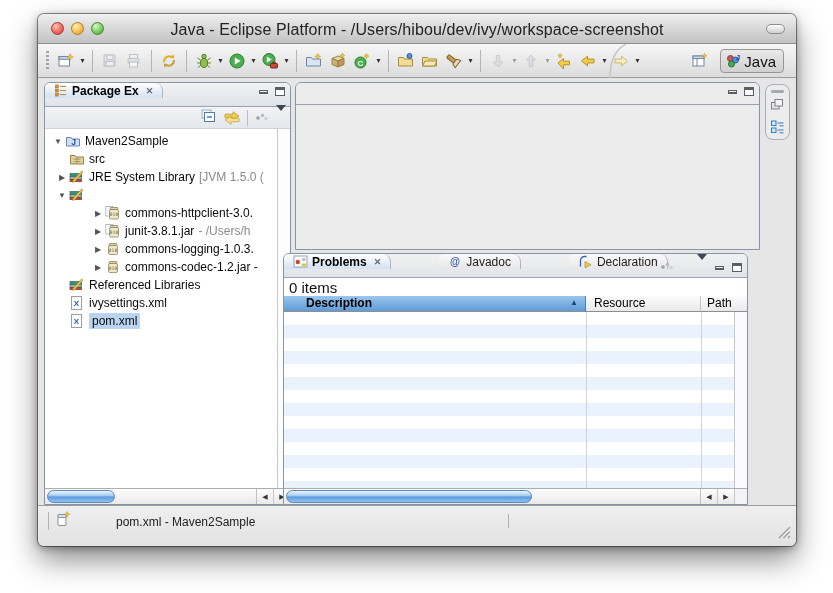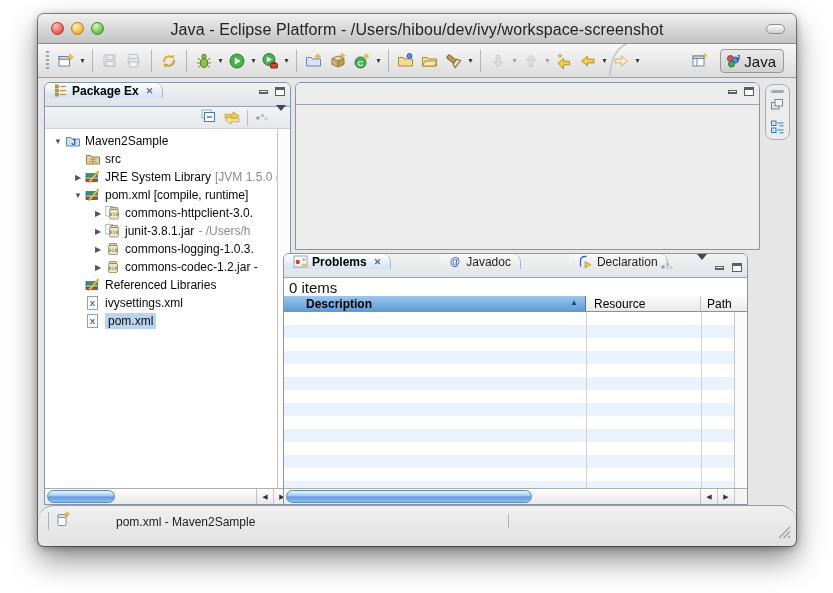--- a/index.html
+++ b/index.html
@@ -71,21 +71,21 @@
   .subbar { position:relative; height:22px; flex:0 0 22px; background:linear-gradient(180deg,#f3f4f6,#e4e7ec);
     border-bottom:1px solid #cdd2d8; }
   .subbar .icons { position:absolute; right:4px; top:1px; display:flex; align-items:center; gap:6px; }
   .subsep { width:1px; height:16px; background:#b9bfc7; }
 
   
   .tree { position:relative; flex:1 1 auto; background:#fff; overflow:hidden; padding-top:3px; }
   .trow { display:flex; align-items:center; height:18px; white-space:nowrap; font-size:12px; color:#0a0a0a; cursor:default; }
   .trow .twist { width:14px; flex:0 0 14px; text-align:center; font-size:8px; color:#555; }
   .trow .tic { flex:0 0 16px; margin-right:4px; }
-  .lv0 { padding-left:6px; } .lv1 { padding-left:26px; } .lv2 { padding-left:46px; }
+  .lv0 { padding-left:6px; } .lv1 { padding-left:10px; } .lv2 { padding-left:46px; }
   .tdec { color:#8a8a8a; margin-left:4px; }
   .selhl { background:#b9d4f0; padding:1px 3px; border-radius:1px; }
   .vtrack { position:absolute; top:0; right:0; bottom:0; width:13px; background:#fcfcfc; border-left:1px solid #c6c6c6; }
 
   
   .hscroll { position:relative; flex:0 0 16px; height:16px; border-top:1px solid #adadad;
     background:linear-gradient(180deg,#fdfdfd,#e9e9e9); display:flex; }
   .htrack { position:relative; flex:1 1 auto; }
   .hthumb { position:absolute; top:1px; height:13px; border-radius:7px;
     background:linear-gradient(180deg,#e9f5ff 0%,#a9cff2 40%,#5f9ae0 55%,#8fc2f0 100%);
@@ -96,41 +96,41 @@
   .hcorner { flex:0 0 13px; border-left:1px solid #c6c6c6; background:#f4f4f4; }
 
   
   .edstrip { height:22px; flex:0 0 22px; background:#ececec; border-bottom:1px solid #98a2ae; position:relative; }
   .edbody { flex:1; background:#ececec; }
 
   
   .items-row { height:18px; flex:0 0 18px; background:#fff; font-size:15px; color:#111;
     display:flex; align-items:center; padding-left:5px; }
   .phead { height:16px; flex:0 0 16px; display:flex; }
-  .pcol { position:relative; display:flex; align-items:center; font-size:12px; color:#000;
+  .pcol { position:relative; display:flex; font-size:12px; color:#000;
     border-bottom:1px solid #8f8f8f; }
   .pcol-desc { flex:0 0 302px; padding-left:22px; font-weight:bold;
     background:linear-gradient(180deg,#9cc6ee,#5e9bd6); border-right:1px solid #4a7fb2; }
   .sort-icon { position:absolute; right:7px; top:2px; font-size:8px; color:#17466e; }
   .pcol-res { flex:0 0 115px; padding-left:8px; background:linear-gradient(180deg,#fcfcfc,#e9e9e9); border-right:1px solid #c2c2c2; }
   .pcol-path { flex:1; padding-left:6px; background:linear-gradient(180deg,#fcfcfc,#e9e9e9); }
   .pbody { position:relative; flex:1 1 auto;
     background:repeating-linear-gradient(180deg,#ffffff 0 13px,#eaf2fd 13px 26px); }
   .cdiv { position:absolute; top:0; bottom:0; width:1px; background:#d2d2d2; }
   .pbody .vtrack { background:#fbfbfb; }
 
   
   .rightbar { position:absolute; left:726px; top:4px; width:28px; height:423px; }
   .rbox { position:absolute; left:1px; top:2px; width:25px; height:56px; border:1px solid #a6aeb8;
     border-radius:8px; background:#ececec; display:flex; flex-direction:column; align-items:center; gap:5px; padding-top:5px; }
   .rhandle { width:13px; height:3px; border-radius:2px; background:#a3a9b1; }
 
   
   .statusbar { position:absolute; left:0; bottom:0; width:758px; height:41px;
-    background:linear-gradient(180deg,#efefef,#e2e2e2); border-top:1px solid #9b9b9b;border-radius:16px; }
+    background:linear-gradient(180deg,#efefef,#e2e2e2); border-top:1px solid #9b9b9b; }
   .sb-sep { position:absolute; width:1px; height:18px; top:6px; background:#aeb2b6; }
   .sb-text { position:absolute; left:78px; top:9px; font-size:12px; color:#222; }
   .fv { position:absolute; left:17px; top:4px; }
   .grip { position:absolute; right:4px; bottom:6px; }
 </style>
 </head>
 <body>
 
 <div class="stage">
   <div class="window">
@@ -396,21 +396,20 @@
             <span class="tdec">[JVM 1.5.0 (</span>
           </div>
           <div class="trow lv1">
             <span class="twist">▼</span>
             <svg class="tic" width="16" height="16" viewBox="0 0 16 16">
                 <rect x="1" y="4.5" width="11.5" height="3" fill="#37917a" stroke="#236350" stroke-width="0.6"></rect>
                 <rect x="1" y="7.5" width="11.5" height="3" fill="#8fb5a8" stroke="#236350" stroke-width="0.6"></rect>
                 <rect x="1" y="10.5" width="11.5" height="2.2" fill="#b24a3a" stroke="#7c2f23" stroke-width="0.6"></rect>
                 <path d="M14 3 L5.8 12.8 l-2.2 .6 .7 -2.2 L12.6 1.9z" fill="#f0c64a" stroke="#a8852a" stroke-width="0.6"></path>
               </svg>
-            <span class="tlab">pom.xml [compile, runtime]</span>
           </div>
           <div class="trow lv2">
             <span class="twist">▶</span>
             <svg class="tic" width="16" height="16" viewBox="0 0 16 16">
                 <rect x="0.8" y="1.5" width="7" height="9.5" fill="#fff" stroke="#9aa2ac" stroke-width="0.7"></rect>
                 <g transform="translate(3,1.5)">
                   <rect x="2" y="1" width="8" height="2.2" rx="1" fill="#ddd3ad" stroke="#84774a" stroke-width="0.7"></rect>
                   <rect x="1.5" y="3" width="9" height="9.5" rx="1.5" fill="#efe8cd" stroke="#84774a" stroke-width="0.7"></rect>
                   <text x="6" y="9.5" text-anchor="middle" font-size="4.6" fill="#6a5e35" font-family="DejaVu Sans Mono, monospace">010</text>
                 </g>

